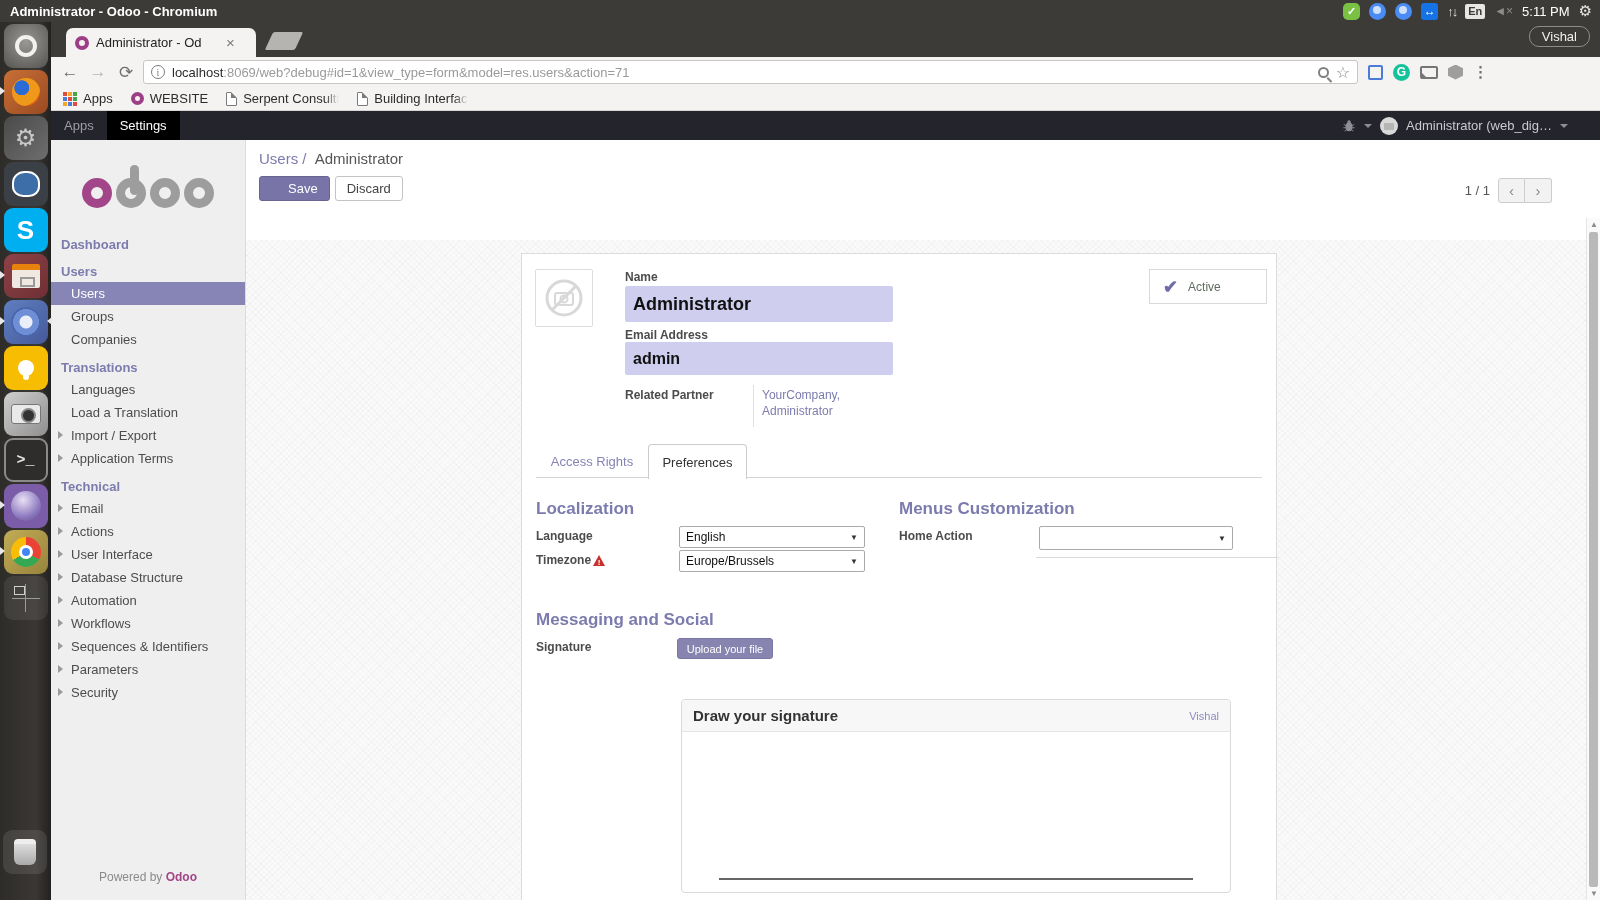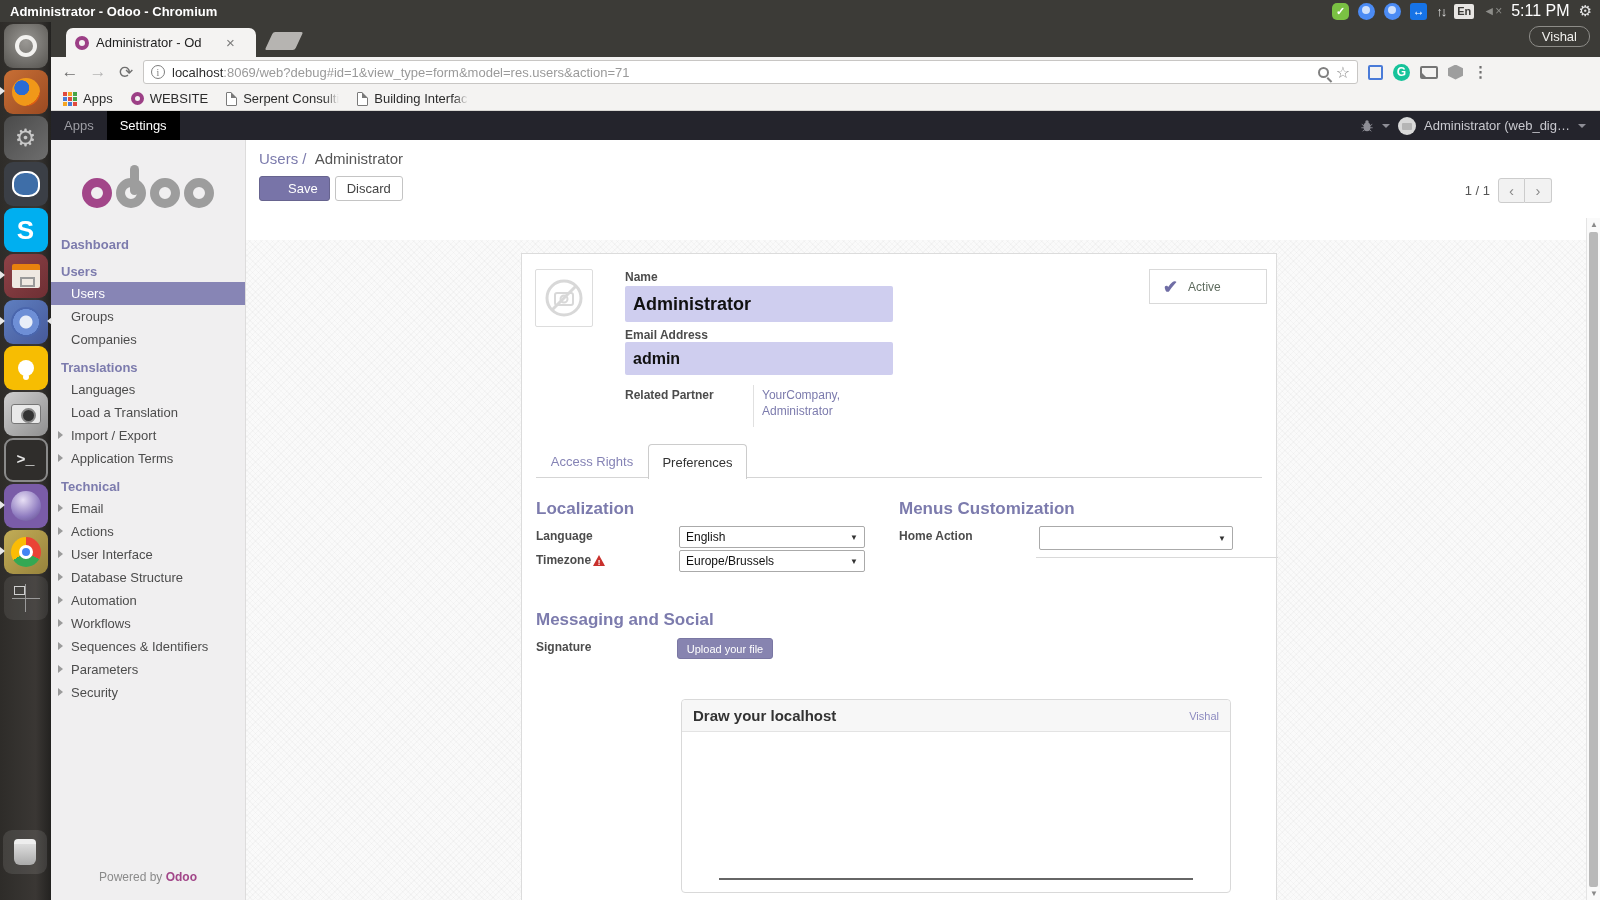--- a/index.html
+++ b/index.html
@@ -12,21 +12,21 @@
   .win-title { font-weight:bold; font-size:13px; padding-left:10px; }
   .tray { margin-left:auto; display:flex; align-items:center; gap:9px; padding-right:8px; }
   .tray-ic { width:17px; height:17px; border-radius:4px; display:flex; align-items:center; justify-content:center; font-size:11px; }
   .ic-skype-st { background:#7ac143; color:#fff; font-weight:bold; border-radius:5px; }
   .ic-chromium-sm { background:#4b8bf4; border-radius:50%; position:relative; }
   .ic-chromium-sm::after { content:""; position:absolute; left:4px; top:3px; width:8px; height:8px; border-radius:50%; background:#cfe0fb; }
   .ic-tv { background:#1673e6; color:#fff; font-weight:bold; border-radius:3px; font-size:12px; }
   .ic-net { color:#e6e6e6; font-size:13px; letter-spacing:-2px; }
   .ic-en { background:#e8e6e3; color:#3c3b37; font-weight:bold; font-size:11px; padding:0 3px; border-radius:2px; height:15px; display:flex; align-items:center; }
   .ic-vol { color:#8d8d89; font-size:12px; }
-  .clock { font-size:16px; color:#fff; }
+  .clock { font-size:13px; color:#fff; }
   .ic-gear { color:#e6e6e6; font-size:15px; }
 
   
   .launcher { position:absolute; left:0; top:22px; width:51px; height:878px; background:linear-gradient(90deg,#2e2c29,#3a3734 70%,#232220); z-index:40; }
   .lchr-ic { position:relative; width:44px; height:44px; margin:2px auto 2px auto; border-radius:9px; display:flex; align-items:center; justify-content:center; }
   .runmark { position:absolute; left:-4px; top:17px; width:0; height:0; border-top:4px solid transparent; border-bottom:4px solid transparent; border-left:5px solid #e8e8e8; }
   .focusmark { position:absolute; right:-4px; top:17px; width:0; height:0; border-top:4px solid transparent; border-bottom:4px solid transparent; border-right:5px solid #e8e8e8; }
   .t-ubuntu { background:radial-gradient(circle at 50% 40%, #9a9894, #55534f); }
   .t-ubuntu .g { width:22px; height:22px; border:4px solid #f2f1ef; border-radius:50%; }
   .t-firefox { background:linear-gradient(135deg,#c86f35,#9a4a22); }
@@ -95,21 +95,21 @@
   .bm-page { width:11px; height:14px; border:1px solid #7a7a7a; border-radius:1px; position:relative; background:#fff; }
   .bm-page::after { content:""; position:absolute; right:-1px; top:-1px; border:3px solid #f4f3f2; border-left-color:#7a7a7a; border-bottom-color:#7a7a7a; }
   .bm-fade { position:relative; }
   .bm-fade::after { content:""; position:absolute; right:0; top:0; bottom:0; width:14px; background:linear-gradient(90deg, rgba(244,243,242,0), #f4f3f2); }
 
   
   .webpage { position:absolute; top:89px; left:0; right:0; bottom:0; background:#fff; }
   .odoo-nav { height:29px; background:#24242c; display:flex; align-items:center; color:#9d9da4; font-size:13px; }
   .onav-item { padding:0 13px; height:29px; display:flex; align-items:center; }
   .onav-item.active { background:#000; color:#fff; }
-  .onav-right { margin-left:auto; display:flex; align-items:center; gap:8px; padding-right:14px; color:#c9c9cf; }
+  .onav-right { margin-left:auto; display:flex; align-items:center; gap:8px; padding-right:32px; color:#c9c9cf; }
   .bug { width:14px; height:14px; fill:#8e8e96; }
   .caret-dn { width:0; height:0; border-left:4px solid transparent; border-right:4px solid transparent; border-top:4px solid #8e8e96; display:inline-block; }
   .onav-avatar { width:18px; height:18px; border-radius:50%; background:#d9d9d9; position:relative; }
   .onav-avatar::after { content:""; position:absolute; left:4px; top:6px; width:10px; height:7px; background:#b5b5b5; border-radius:1px; }
 
   
   .odoo-body { position:absolute; top:29px; left:0; right:0; bottom:0; display:flex; }
   .sidebar { flex:none; width:195px; background:#f0eff0; border-right:1px solid #dddcdc; position:relative; overflow:hidden; }
   .logo { display:flex; align-items:flex-end; justify-content:center; padding:38px 0 26px 0; }
   .ring { width:30px; height:30px; border:9px solid #9d9d9d; border-radius:50%; margin:0 2px; }
@@ -432,21 +432,21 @@
                 <span class="sel-caret">▼</span>
               </div>
               <div class="underline-fld" style="left:514px; top:303px; width:242px;"></div>
 
               <div class="sec-title" style="left:14px; top:356px;">Messaging and Social</div>
               <div class="fld-label" style="left:14px; top:386px;">Signature</div>
               <div class="upload-btn">Upload your file</div>
 
               <div class="sig-panel">
                 <div class="sig-head">
-                  <div class="sig-title">Draw your localhost</div>
+                  <div class="sig-title">Draw your signature</div>
                   <div class="sig-clear">Vishal</div>
                 </div>
                 <div style="position:relative; height:160px;">
                   <div class="sig-line"></div>
                 </div>
               </div>
             </div>
           </div>
 
           <div class="o-scrollbar">

